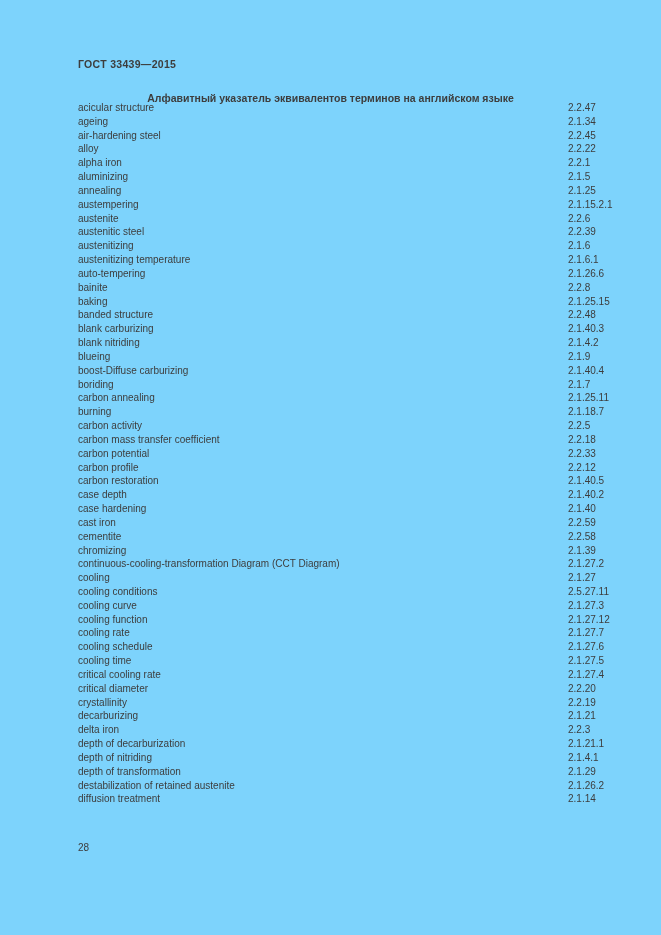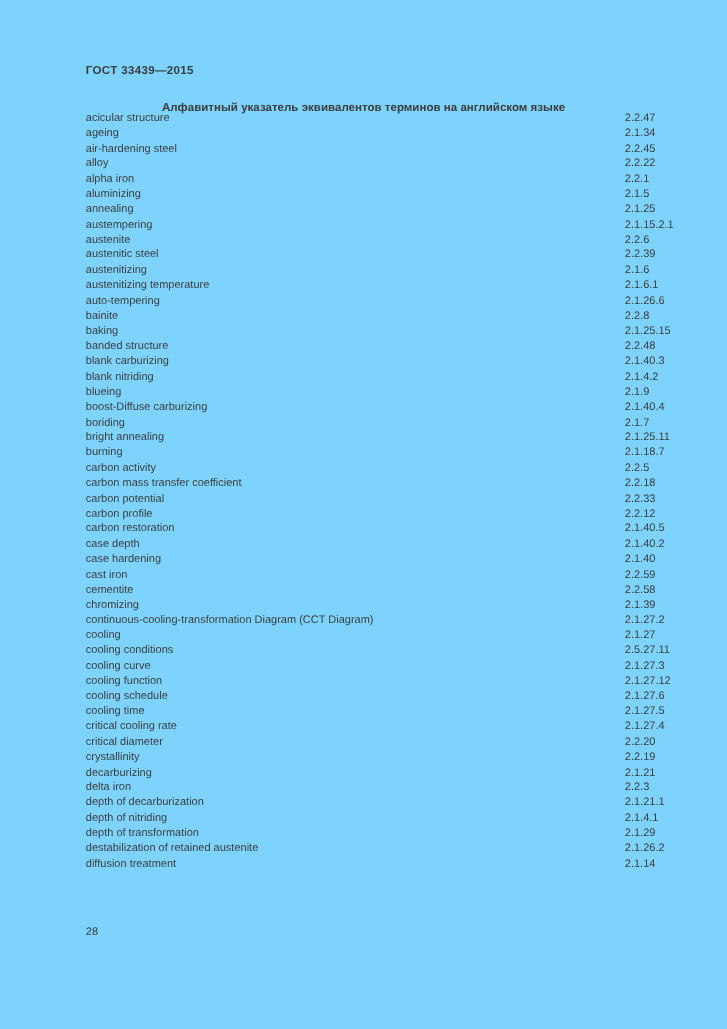--- a/index.html
+++ b/index.html
@@ -172,21 +172,21 @@
     <span class="term">boost-Diffuse carburizing</span>
     <span class="ref">2.1.40.4</span>
   </div>
 
   <div class="index-row">
     <span class="term">boriding</span>
     <span class="ref">2.1.7</span>
   </div>
 
   <div class="index-row">
-    <span class="term">bright annealing</span>
+    <span class="term">carbon annealing</span>
     <span class="ref">2.1.25.11</span>
   </div>
 
   <div class="index-row">
     <span class="term">burning</span>
     <span class="ref">2.1.18.7</span>
   </div>
 
   <div class="index-row">
     <span class="term">carbon activity</span>
@@ -257,20 +257,24 @@
   <div class="index-row">
     <span class="term">cooling curve</span>
     <span class="ref">2.1.27.3</span>
   </div>
 
   <div class="index-row">
     <span class="term">cooling function</span>
     <span class="ref">2.1.27.12</span>
   </div>
 
+  <div class="index-row">
+    <span class="term">cooling rate</span>
+    <span class="ref">2.1.27.7</span>
+  </div>
 
   <div class="index-row">
     <span class="term">cooling schedule</span>
     <span class="ref">2.1.27.6</span>
   </div>
 
   <div class="index-row">
     <span class="term">cooling time</span>
     <span class="ref">2.1.27.5</span>
   </div>

